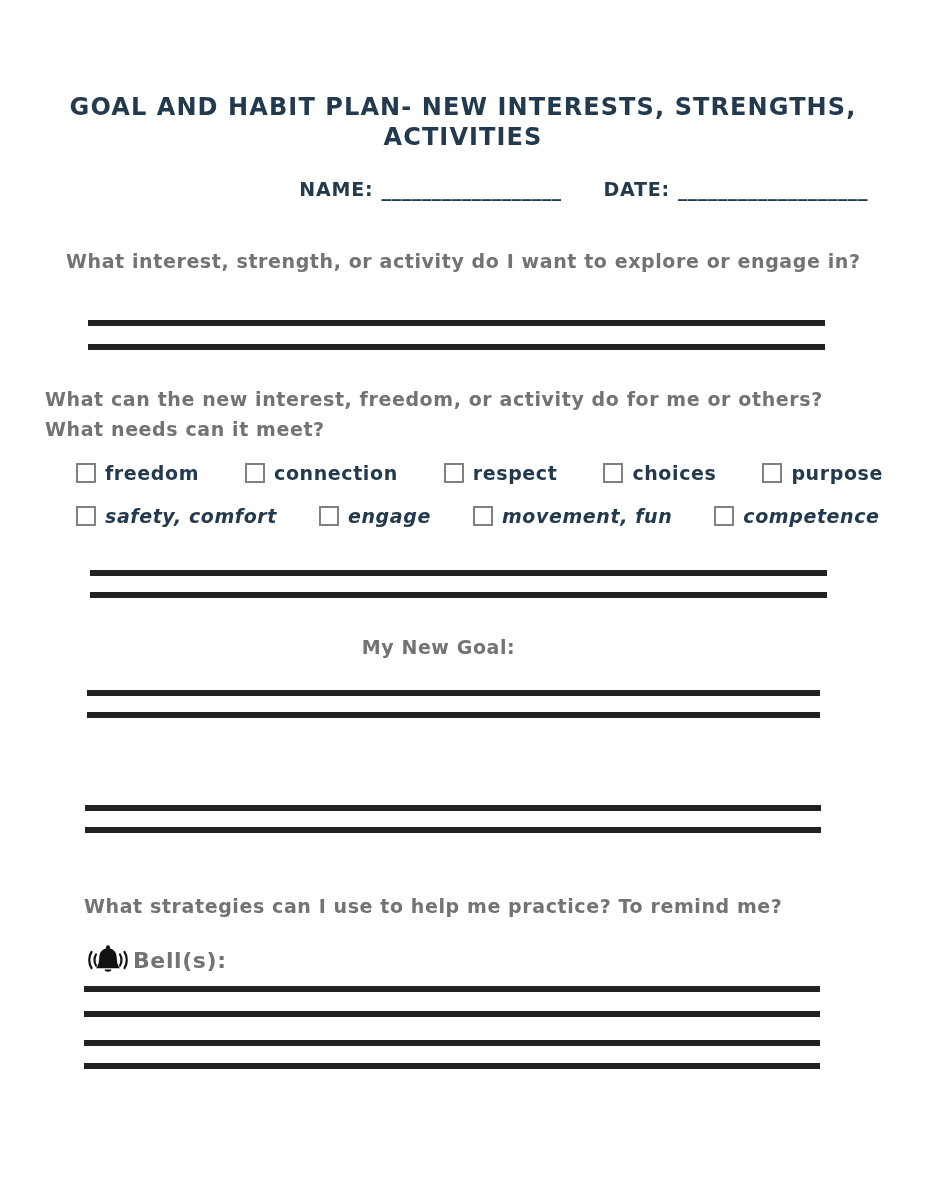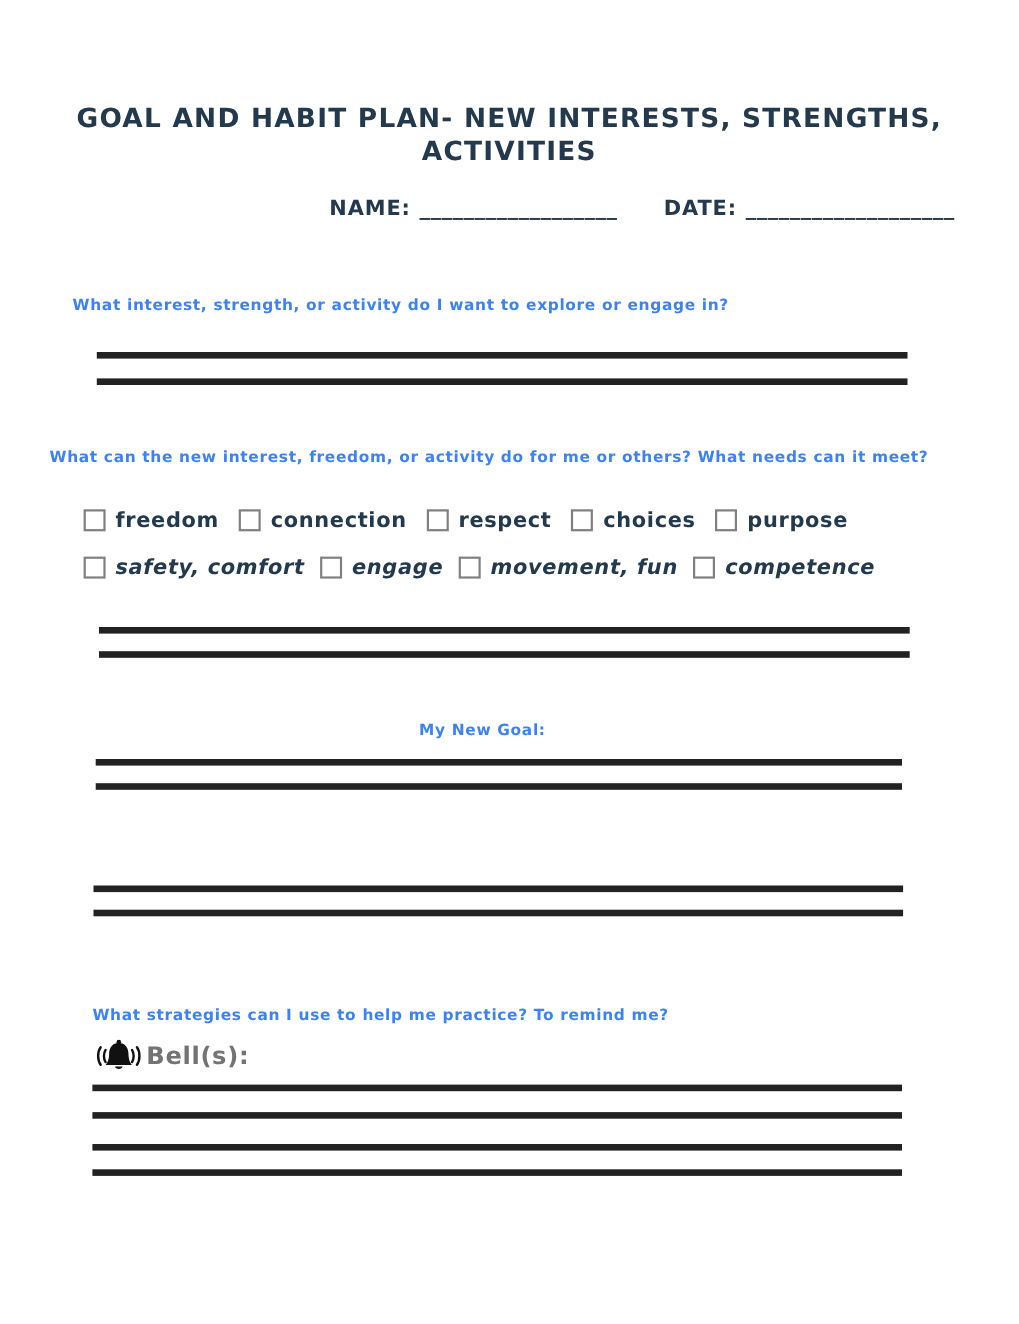--- a/index.html
+++ b/index.html
@@ -55,26 +55,25 @@
   .namedate .dashes {
     letter-spacing: 0.5px;
     font-size: 19px;
   }
   .gap-md { display: inline-block; width: 42px; }
   .gap-sm { display: inline-block; width: 8px; }
 
   
   .q {
     position: absolute;
-    color: #3b82f6;
-    font-weight: bold;
-    font-size: 14px;
+    color: #737373;
+    font-weight: bold;
+    font-size: 19px;
     letter-spacing: 0.6px;
     line-height: 30px;
-    margin-top: 17px;
   }
   .q-left   { left: 66px;  width: 800px; text-align: left; }
   .q-left2  { left: 45px;  width: 830px; text-align: left; }
   .q-center { left: 66px;  width: 745px; text-align: center; }
 
   
   .rule {
     position: absolute;
     height: 6px;
     background: #222222;
@@ -83,20 +82,21 @@
   
   .cbrow {
     position: absolute;
     display: flex;
     align-items: center;
     white-space: nowrap;
     color: #23394d;
     font-weight: bold;
     font-size: 19px;
     letter-spacing: 0.6px;
+    gap: 28px;
   }
   .cbitem {
     display: flex;
     align-items: center;
   }
   .cbbox {
     width: 20px;
     height: 20px;
     border: 2px solid #808080;
     background: #ffffff;

